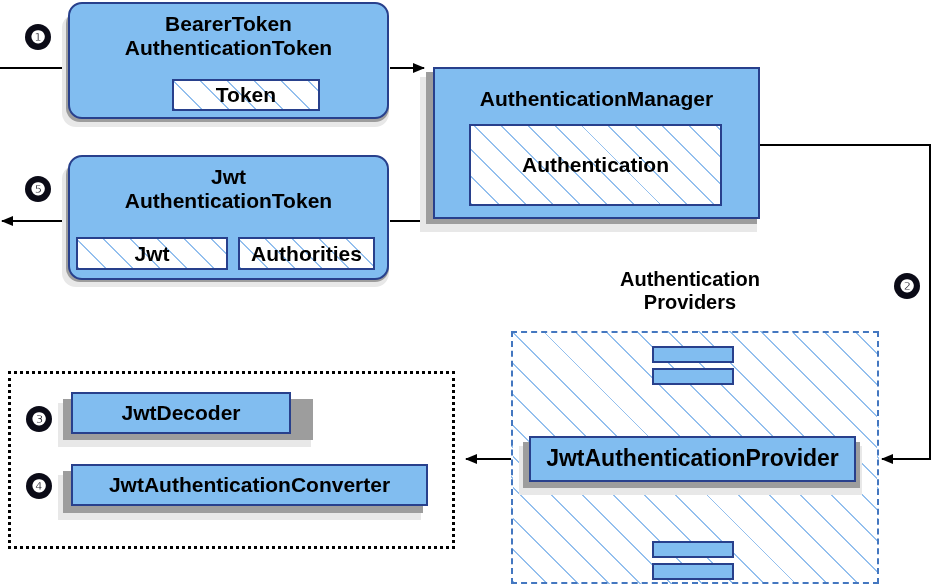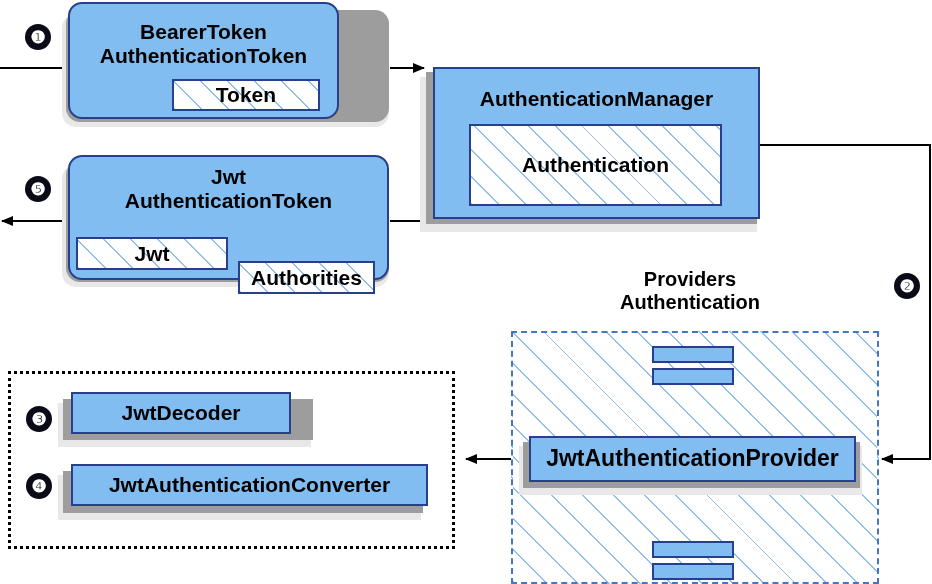--- a/index.html
+++ b/index.html
@@ -158,22 +158,22 @@
 
     <line x1="518" y1="459" x2="466" y2="459" stroke="#000" stroke-width="2" marker-end="url(#arrowL)"></line>
 
     <line x1="694" y1="432" x2="694" y2="390" stroke="#000" stroke-width="4" marker-end="url(#arrowUp)"></line>
     <line x1="694" y1="390" x2="694" y2="432" stroke="#000" stroke-width="4" marker-end="url(#arrowUp)"></line>
     <line x1="694" y1="496" x2="694" y2="538" stroke="#000" stroke-width="4" marker-end="url(#arrowUp)"></line>
     <line x1="694" y1="538" x2="694" y2="496" stroke="#000" stroke-width="4" marker-end="url(#arrowUp)"></line>
   </svg>
 
   <div class="caption" style="left:565px; top:268px; width:250px; font-size:20px;">
+    <div>Authentication</div>
     <div>Providers</div>
-    <div>Authentication</div>
   </div>
 
   <div class="provregion" style="left:511px; top:331px; width:368px; height:253px;"></div>
 
   <div class="minibar" style="left:652px; top:346px; width:82px; height:17px;"></div>
   <div class="minibar" style="left:652px; top:368px; width:82px; height:17px;"></div>
 
   <div class="minibar" style="left:652px; top:541px; width:82px; height:17px;"></div>
   <div class="minibar" style="left:652px; top:563px; width:82px; height:17px;"></div>
 
@@ -186,42 +186,42 @@
   <div class="bluebox" style="left:433px; top:67px; width:327px; height:152px;
               align-items:flex-start; padding-top:18px; font-size:21px;">
     <span>AuthenticationManager</span>
   </div>
   <div class="hatchbox" style="left:469px; top:124px; width:253px; height:82px; font-size:21px;">
     <span>Authentication</span>
   </div>
 
   <div class="shadow2" style="left:62px; top:14px; width:327px; height:113px; border-radius:14px;"></div>
   <div class="shadow1" style="left:66px; top:10px; width:323px; height:112px; border-radius:14px;"></div>
-  <div class="bluebox rounded" style="left:68px; top:2px; width:271px; height:117px;
+  <div class="bluebox rounded" style="left:68px; top:2px; width:321px; height:117px;
               flex-direction:column; justify-content:flex-start;
-              padding-top:16px; font-size:21px;">
+              padding-top:8px; font-size:21px;">
     <span>BearerToken</span>
     <span>AuthenticationToken</span>
   </div>
   <div class="hatchbox" style="left:150px; top:79px; width:148px; height:32px; font-size:21px;margin-left:22px;">
     <span>Token</span>
   </div>
 
   <div class="shadow2" style="left:62px; top:165px; width:327px; height:122px; border-radius:14px;"></div>
   <div class="shadow1" style="left:66px; top:161px; width:323px; height:121px; border-radius:14px;"></div>
   <div class="bluebox rounded" style="left:68px; top:155px; width:321px; height:125px;
               flex-direction:column; justify-content:flex-start;
               padding-top:8px; font-size:21px;">
     <span>Jwt</span>
     <span>AuthenticationToken</span>
   </div>
   <div class="hatchbox" style="left:76px; top:237px; width:152px; height:33px; font-size:21px;">
     <span>Jwt</span>
   </div>
-  <div class="hatchbox" style="left:238px; top:237px; width:137px; height:33px; font-size:21px;margin-top:24px;">
+  <div class="hatchbox" style="left:238px; top:237px; width:137px; height:33px; font-size:21px;">
     <span>Authorities</span>
   </div>
 
   <div class="dottedregion" style="left:8px; top:371px; width:447px; height:178px;"></div>
 
   <div class="shadow2" style="left:58px; top:403px; width:253px; height:44px;"></div>
   <div class="shadow1" style="left:63px; top:399px; width:250px; height:41px;"></div>
   <div class="bluebox" style="left:71px; top:392px; width:220px; height:42px; font-size:21px;">JwtDecoder</div>
 
   <div class="shadow2" style="left:58px; top:475px; width:363px; height:45px;"></div>

